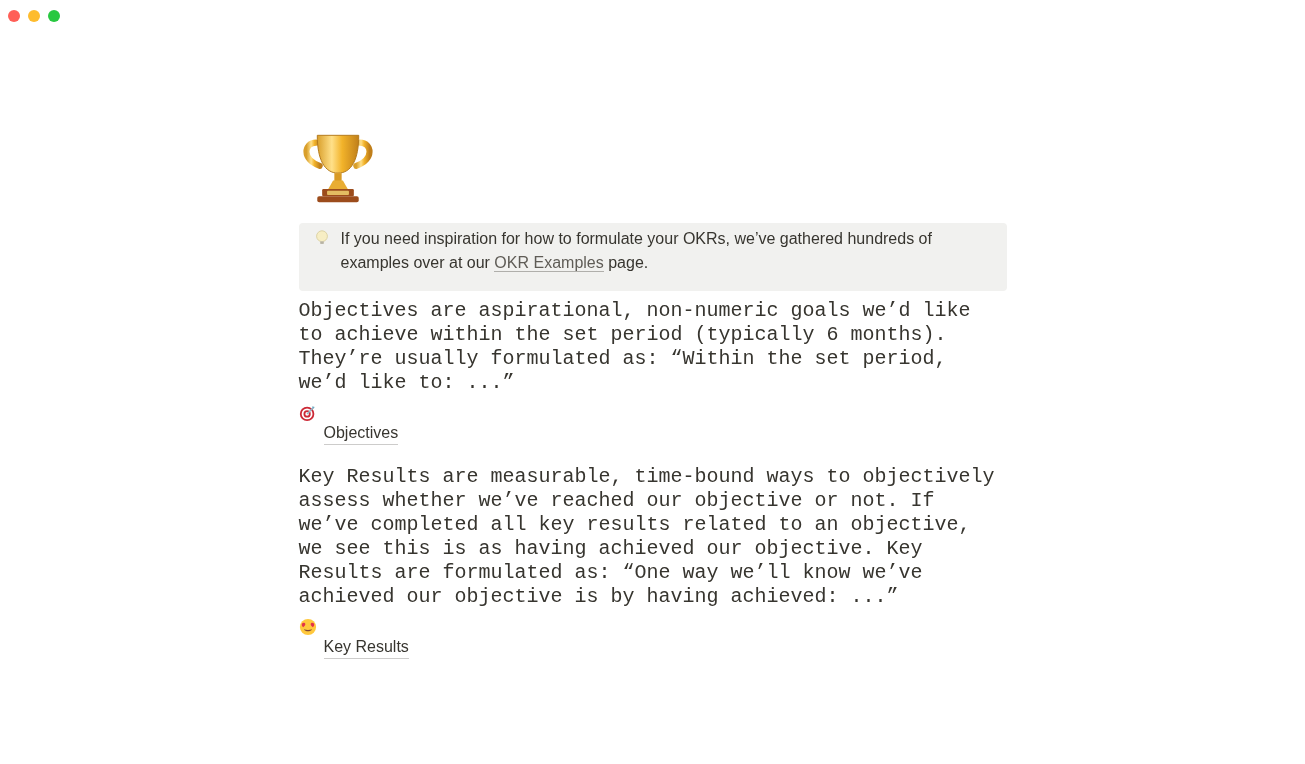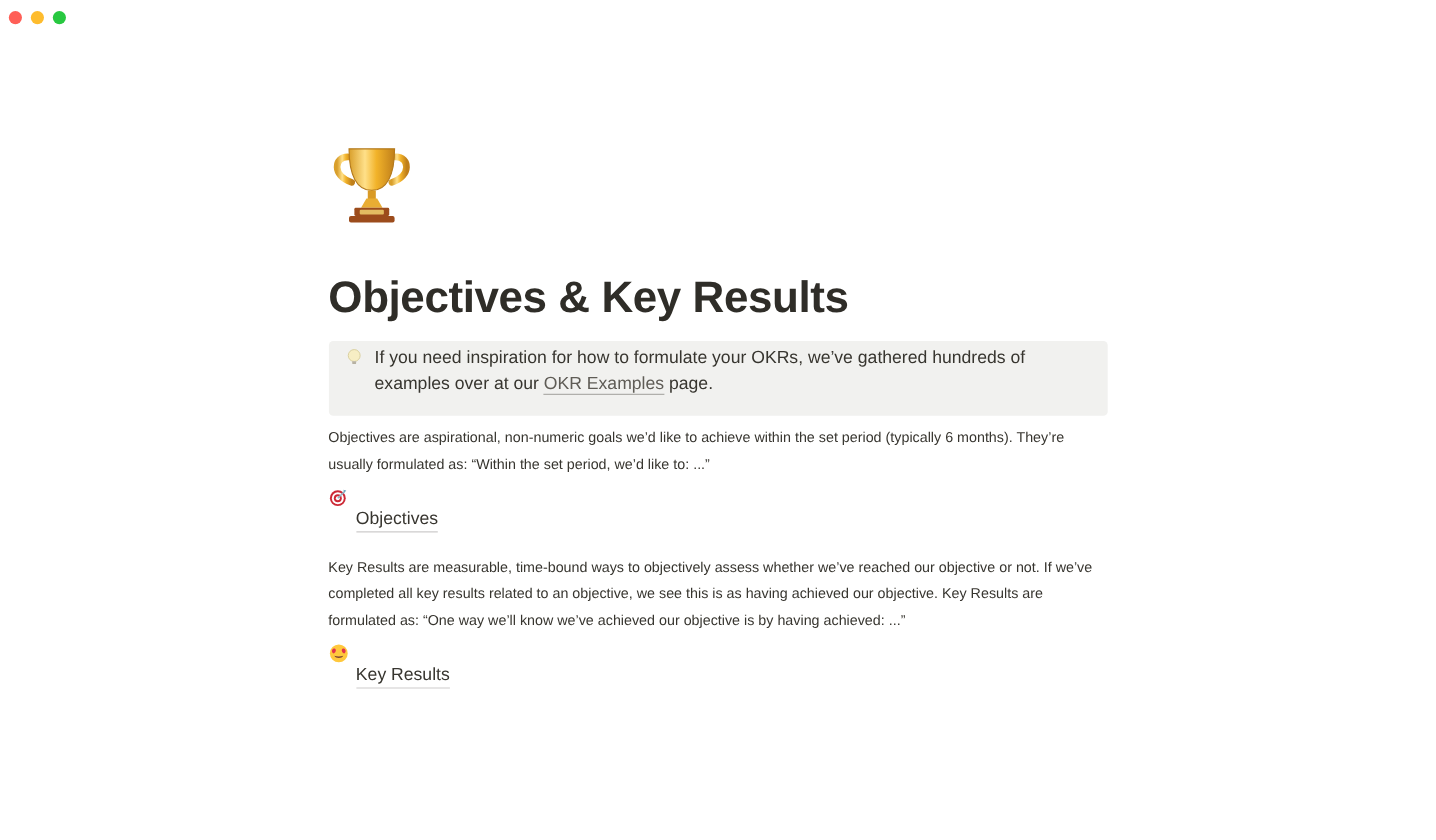--- a/index.html
+++ b/index.html
@@ -55,22 +55,23 @@
     line-height: 24px;
   }
   .inline-link {
     color: #5f5c56;
     text-decoration: none;
     border-bottom: 1px solid rgba(55,53,47,0.35);
     cursor: pointer;
   }
   .para {
     margin-top: 8px;
-    font-size: 13px;
+    font-size: 20px;
     line-height: 24px;
+    font-family: Liberation Mono, monospace;
   }
   .page-link-row {
     margin-top: 6px;
     display: flex;
     align-items: center;
     gap: 7px;
     height: 24px;
     cursor: pointer;
     width: fit-content;
   }
@@ -116,21 +117,20 @@
         <path d="M29 37 h6 v7 h-6 z" fill="#d99a25"></path>
         <path d="M24 50 h16 l-4 -7 h-8 z" fill="#e9ad33"></path>
 
         <rect x="19" y="50" width="26" height="6" rx="1" fill="#9c4c1c"></rect>
         <rect x="23" y="51.5" width="18" height="3.5" rx="0.8" fill="#e3bc62"></rect>
         <rect x="15" y="56" width="34" height="5" rx="1.5" fill="#9c4c1c"></rect>
       </svg>
     </span>
   </div>
 
-  <h1 class="page-title">Objectives &amp; Key Results</h1>
 
   <div class="callout">
     <span class="callout-icon">
       <svg width="18" height="18" viewBox="0 0 20 20">
         <circle cx="10" cy="8" r="6" fill="#f7eec4" stroke="#d9cf9f" stroke-width="1"></circle>
         <path d="M8 13.5 h4 v2 a1 1 0 0 1 -1 1 h-2 a1 1 0 0 1 -1 -1 z" fill="#c9c4b4"></path>
         <path d="M8.2 14.8 h3.6 M8.2 16 h3.6" stroke="#aaa596" stroke-width="0.7"></path>
       </svg>
     </span>
     <div class="callout-text"><span>If you need inspiration for how to formulate your OKRs, we’ve gathered hundreds of examples over at our </span><a class="inline-link">OKR Examples</a><span> page.</span></div>

